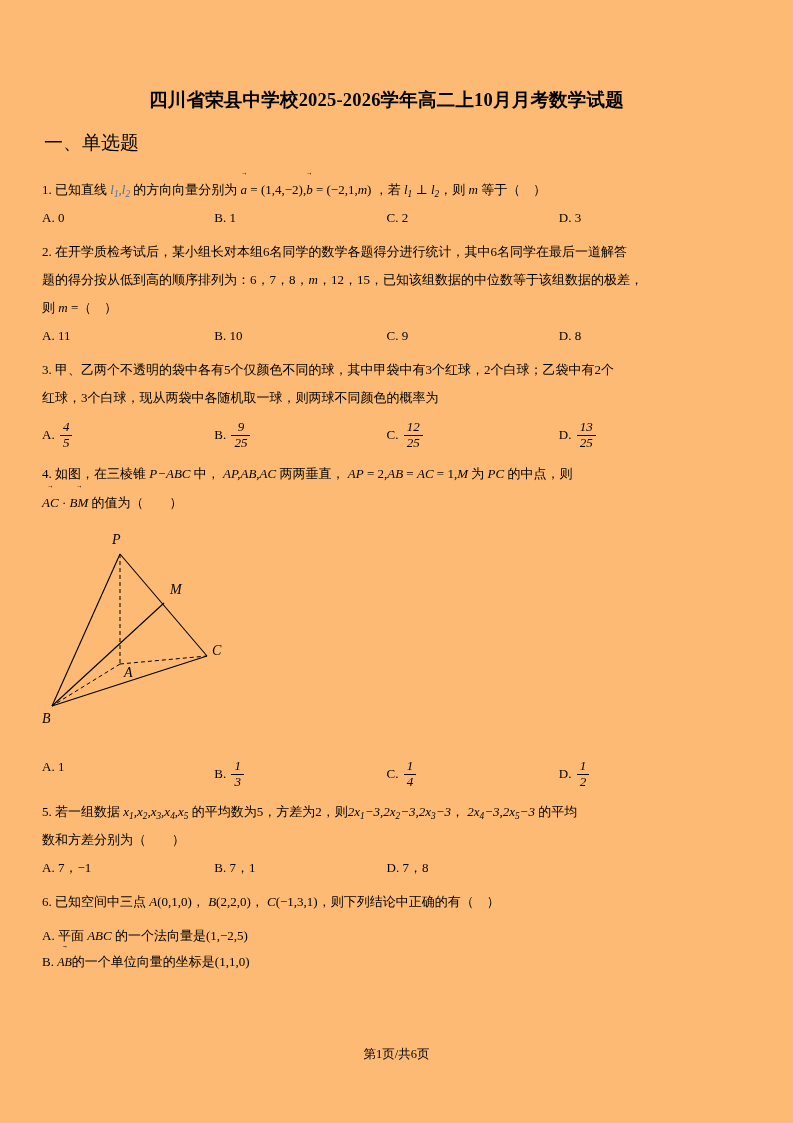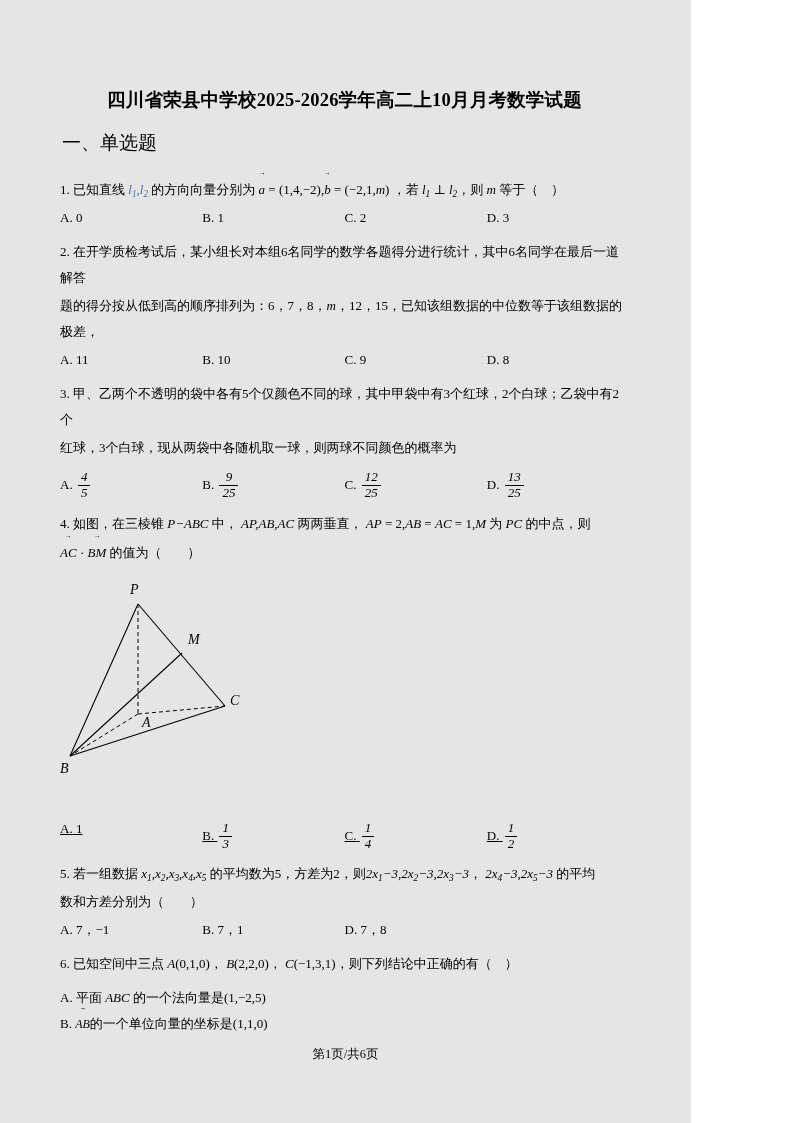--- a/index.html
+++ b/index.html
@@ -2,27 +2,27 @@
 <html><head>
 <meta charset="utf-8">
 <style>
   html, body {
     margin: 0;
     padding: 0;
     background: #ffffff;
   }
   .page {
     position: relative;
-    width: 691px;
+    width: 793px;
     height: 1123px;
-    background: #e5e5e5;
+    background: #fdba74;
     font-family: "Liberation Serif", "DejaVu Serif", serif;
     color: #000000;
     box-sizing: border-box;
-    padding: 75px 62px 40px 60px;
+    padding: 75px 62px 40px 42px;
     overflow: hidden;
   }
   .doc-title {
     text-align: center;
     font-size: 18.5px;
     font-weight: bold;
     letter-spacing: 0.2px;
     margin: 12px 0 18px 0;
   }
   .section-head {
@@ -123,20 +123,21 @@
   </div>
 
   <div class="q">
     <p>
       <span>2.</span>
       <span>在开学质检考试后，某小组长对本组6名同学的数学各题得分进行统计，其中6名同学在最后一道解答</span>
     </p>
     <p>
       <span>题的得分按从低到高的顺序排列为：6，7，8，</span><span class="mi">m</span><span>，12，15，已知该组数据的中位数等于该组数据的极差，</span>
     </p>
+    <p>则&nbsp;<span class="mi">m</span>&nbsp;=（&nbsp;&nbsp;&nbsp;&nbsp;）</p>
     <div class="opts">
       <div><span>A.</span> <span>11</span></div>
       <div><span>B.</span> <span>10</span></div>
       <div><span>C.</span> <span>9</span></div>
       <div><span>D.</span> <span>8</span></div>
     </div>
   </div>
 
   <div class="q">
     <p>
@@ -179,21 +180,21 @@
         <line x1="78" y1="142" x2="10" y2="184" stroke="#000" stroke-width="1" stroke-dasharray="4,3"></line>
 
         <text x="70" y="22" font-family="Liberation Serif, serif" font-style="italic" font-size="14">P</text>
         <text x="128" y="72" font-family="Liberation Serif, serif" font-style="italic" font-size="14">M</text>
         <text x="170" y="133" font-family="Liberation Serif, serif" font-style="italic" font-size="14">C</text>
         <text x="82" y="155" font-family="Liberation Serif, serif" font-style="italic" font-size="14">A</text>
         <text x="0" y="201" font-family="Liberation Serif, serif" font-style="italic" font-size="14">B</text>
       </svg>
     </div>
 
-    <div class="opts tall" style="margin-top:16px;text-decoration:underline;">
+    <div class="opts tall" style="margin-top:4px;">
       <div><span>A.</span> <span>1</span></div>
       <div><span>B.</span>
         <span class="frac"><span class="num">1</span><span class="den">3</span></span></div>
       <div><span>C.</span>
         <span class="frac"><span class="num">1</span><span class="den">4</span></span></div>
       <div><span>D.</span>
         <span class="frac"><span class="num">1</span><span class="den">2</span></span></div>
     </div>
   </div>
 

